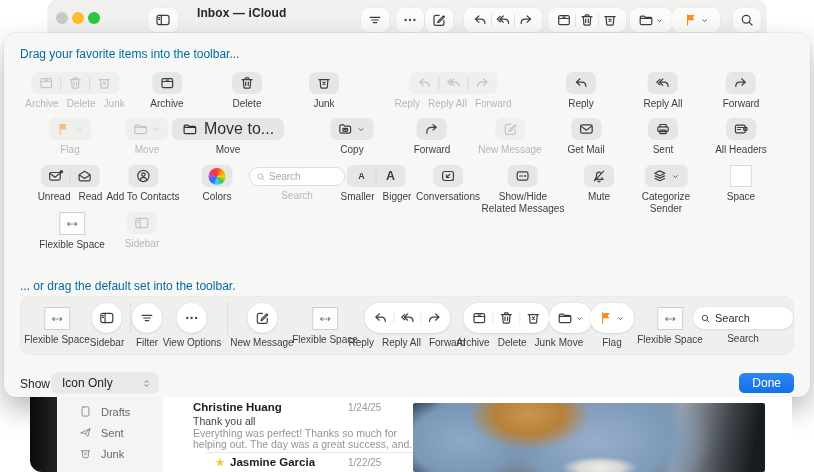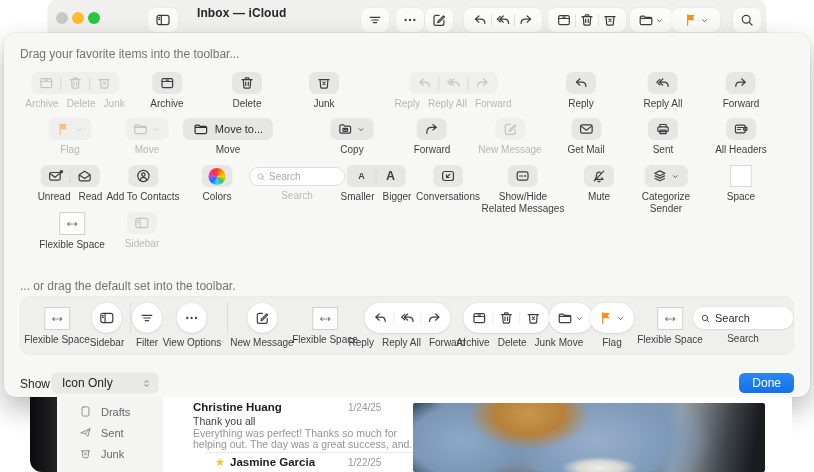--- a/index.html
+++ b/index.html
@@ -9,21 +9,21 @@
   .light{position:absolute;top:12px;width:12px;height:12px;border-radius:50%}
   .tb-item{position:absolute;top:8px;height:24px;background:#fbfbfa;border-radius:7px;
     display:flex;align-items:center;justify-content:center;color:#3c3c3e;
     box-shadow:0 0 0 .5px rgba(0,0,0,.05)}
   .tbsep{width:1px;height:13px;background:#e3e3e1;margin:0 3px}
   .title-block{position:absolute;left:149px;top:6px}
   .win-title{font-size:12px;font-weight:bold;color:#252527;letter-spacing:.1px}
   .win-subtitle{font-size:9.5px;color:#8b8b90;margin-top:19px}
   .sheet{position:absolute;left:4px;top:33px;width:806px;height:364px;background:#f7f7f5;
     border-radius:12px;box-shadow:0 12px 28px rgba(0,0,0,.28),0 0 0 .5px rgba(0,0,0,.07)}
-  .sheet-text{position:absolute;left:16px;font-size:12px;color:#737373}
+  .sheet-text{position:absolute;left:16px;font-size:12px;color:#0369a1}
   .t1{top:14px}.t2{top:246px}
   #palette,#defaultbox .inner{position:absolute;inset:0}
   .pal{position:absolute;transform:translateX(-50%);display:flex;flex-direction:column;align-items:center}
   .pill{height:22px;background:#e6e6e4;border-radius:6.5px;display:flex;align-items:center;
     justify-content:center;padding:0 7px;color:#3e3e40;gap:2px}
   .psep{width:1px;height:13px;background:#d6d6d4;margin:0 4px}
   .pal-label{margin-top:4px;font-size:10px;color:#3e3e40;text-align:center;white-space:pre-line;line-height:1.18}
   .grp-labels{display:flex;gap:8px;margin-top:4px}
   .grp-labels span{font-size:10px;color:#3e3e40}
   .dim .pill{background:#efefed;color:#c4c4c2}
@@ -38,21 +38,21 @@
   .dim .flagic{opacity:.5}
   .colorwheel{width:17px;height:17px;border-radius:50%;
     background:conic-gradient(#ff3b30,#ff9500,#ffcc00,#34c759,#5ac8fa,#007aff,#af52de,#ff2d55,#ff3b30)}
   .sfield{width:82px;height:17px;background:#fff;border-radius:9px;border:.5px solid #ddddda;
     display:flex;align-items:center;padding:0 6px;gap:3px;color:#a8a8a6;font-size:10px;margin-top:2px}
   .sfield .ic svg{width:10px;height:10px}
   .fxbox{width:24px;height:21px;background:rgba(255,255,255,.8);border:1px solid #cfcfcd;
     display:flex;align-items:center;justify-content:center;color:#7f7f7d}
   .spbox{width:20px;height:20px;background:#fff;border:1px solid #d8d8d6}
   .movetobtn{height:22px;background:#e6e6e4;border-radius:6.5px;display:flex;align-items:center;
-    gap:6px;padding:0 10px;font-size:11px;color:#2f2f31;white-space:nowrap}
+    gap:6px;padding:0 10px;font-size:16px;color:#2f2f31;white-space:nowrap}
   .default-box{position:absolute;left:16px;top:263px;width:774px;height:59px;background:#efefee;
     border-radius:10px;box-shadow:inset 0 0 0 .5px rgba(0,0,0,.04)}
   .def{position:absolute;transform:translateX(-50%);display:flex;flex-direction:column;align-items:center;top:7px}
   .def.mid{top:11px}
   .wcircle{width:30px;height:30px;border-radius:50%;background:#fff;display:flex;align-items:center;
     justify-content:center;color:#3e3e40;box-shadow:0 .5px 2px rgba(0,0,0,.18)}
   .wgroup{height:30px;border-radius:15px;background:#fff;display:flex;align-items:center;
     padding:0 8px;color:#3e3e40;box-shadow:0 .5px 2px rgba(0,0,0,.18);gap:1px}
   .wgroup .psep{background:#ececea}
   .def-label{margin-top:4px;font-size:10px;color:#3e3e40;white-space:nowrap}

